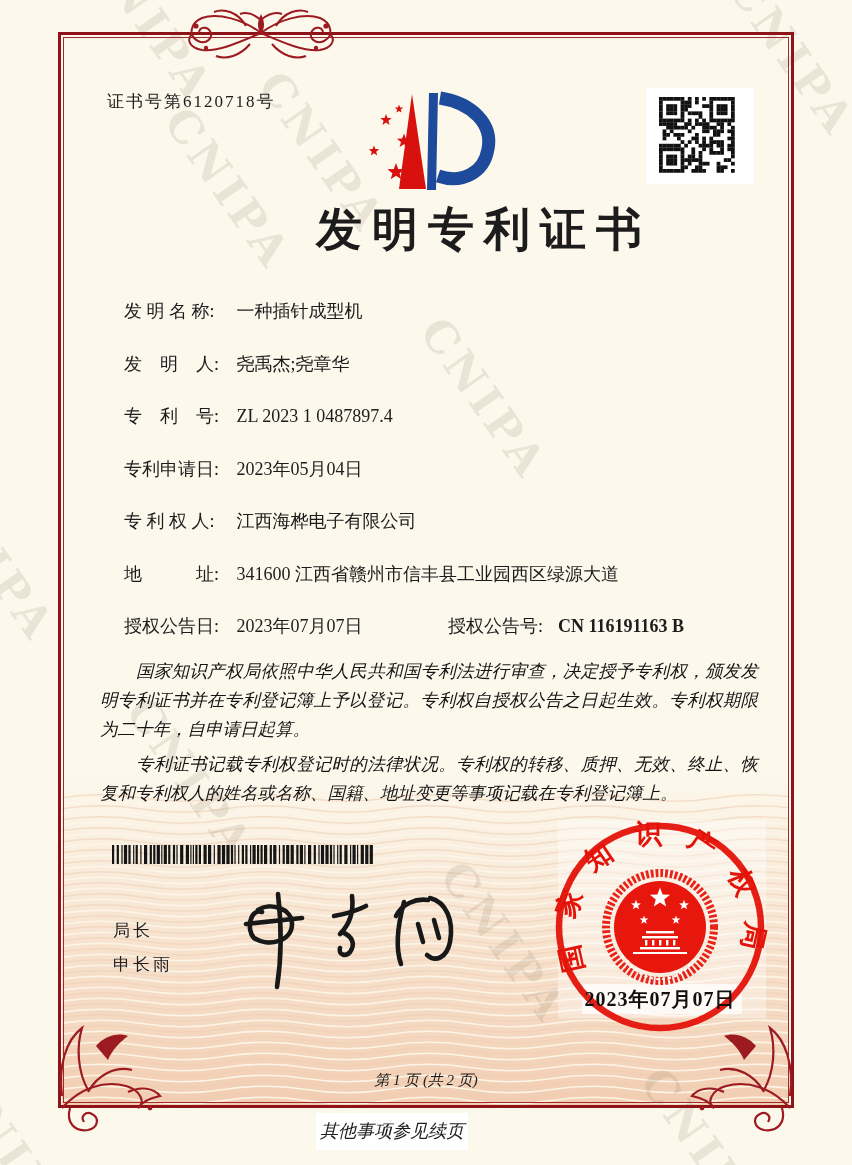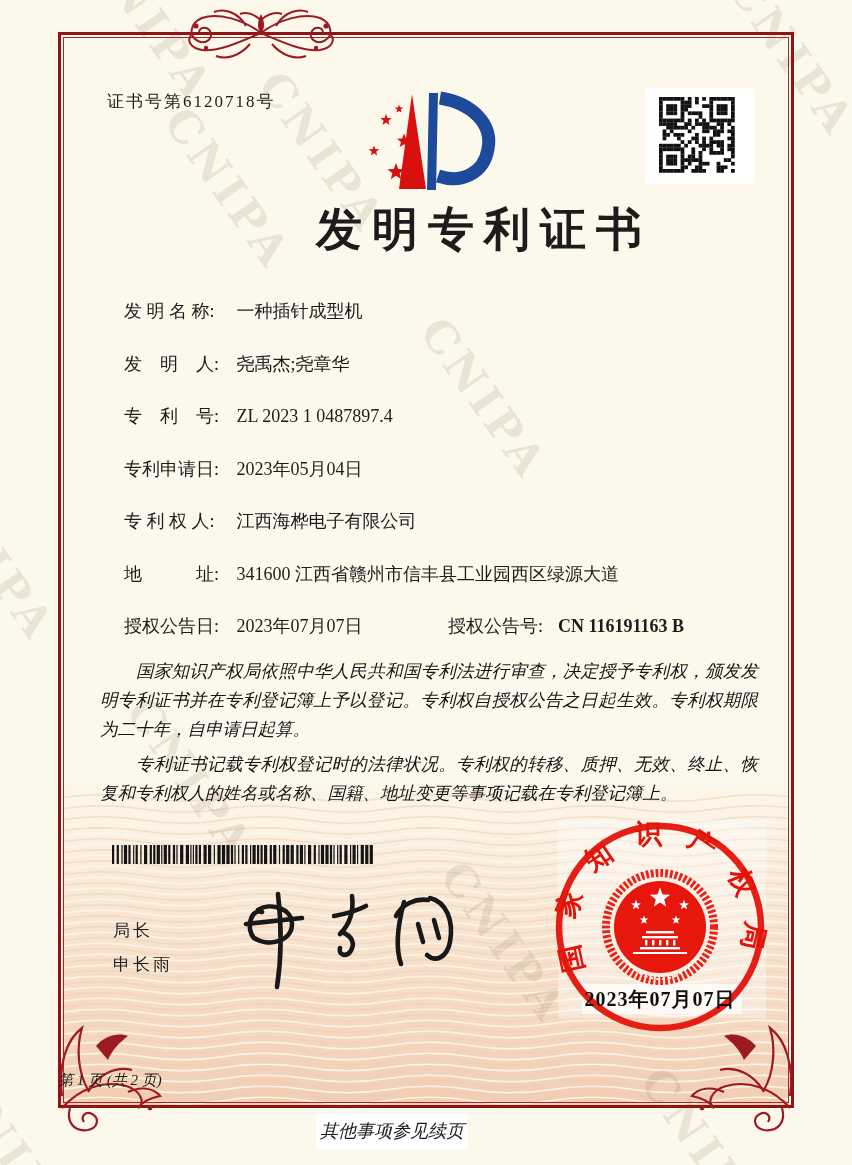--- a/index.html
+++ b/index.html
@@ -34,21 +34,21 @@
   .gvalue{position:absolute;left:434px;top:0;font-weight:bold;}
   #paras{left:92px;top:657px;width:666px;font-size:17.5px;line-height:29px;
     font-style:italic;text-align:justify;color:#141414;}
   #paras p{margin:0 0 6px 8px;text-indent:36px;}
   .signer{left:113px;font-size:17px;font-family:"Liberation Sans","DejaVu Sans",sans-serif;
     letter-spacing:3px;color:#222;}
   .signer-title{top:919px;}
   .signer-name{top:953px;}
   .sealdate{left:560px;top:986px;width:200px;text-align:center;
     font-size:20px;font-weight:700;letter-spacing:1px;color:#101010;}
-  .pageinfo{left:58px;top:1071px;width:736px;text-align:left;
+  .pageinfo{left:58px;top:1071px;width:736px;text-align:center;
     font-size:15px;font-style:italic;}
   .notebox{left:316px;top:1113px;width:152px;height:37px;background:#ffffff;
     text-align:center;font-size:18px;font-style:italic;line-height:37px;}
 </style>
 </head>
 <body>
 
 <svg id="wavesSvg" class="layer">
   <defs>
     <clipPath id="frameClip">

